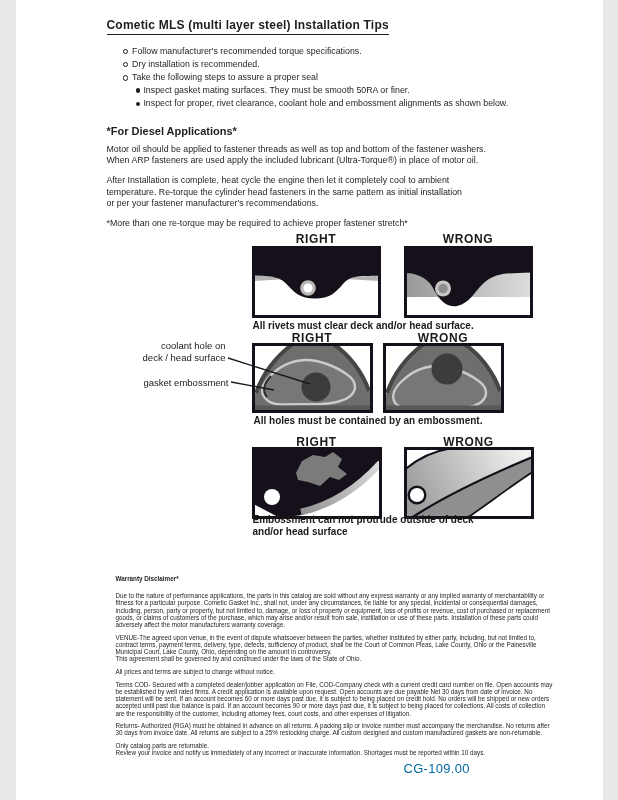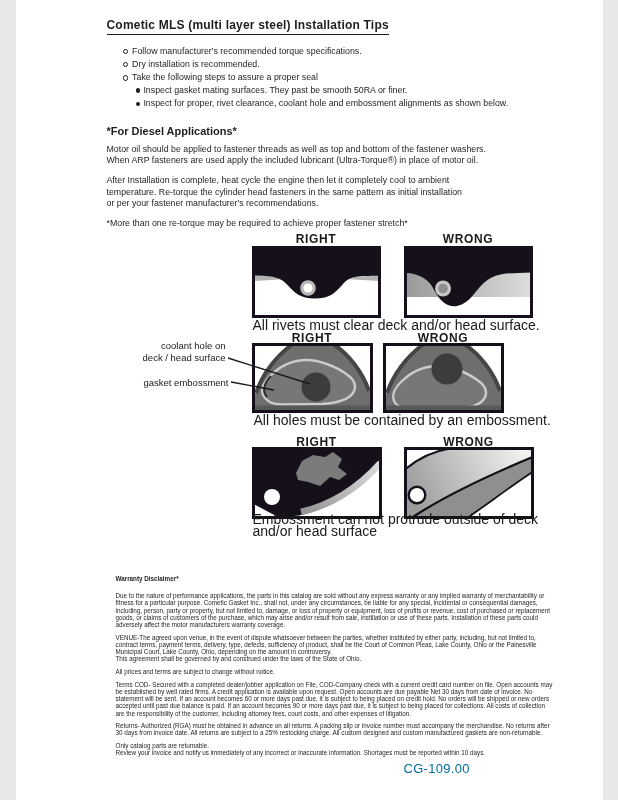--- a/index.html
+++ b/index.html
@@ -14,21 +14,21 @@
   .bullet-row{display:flex;line-height:13.2px;margin-left:16px;}
   .bullet-row.sub{margin-left:29px;}
   .obullet{flex:none;width:3.6px;height:3.6px;border:1px solid #1e1e1e;border-radius:50%;margin:4.2px 4px 0 0;}
   .fbullet{flex:none;width:4.4px;height:4.4px;background:#1e1e1e;border-radius:50%;margin:4.2px 3.5px 0 0;}
   .section-heading{font-size:11px;font-weight:bold;margin:14px 0 7px;}
   .para{font-size:8.8px;line-height:11.5px;white-space:pre-line;margin:0 0 8.5px;width:480px;}
 
   .diagrams{position:absolute;top:232px;left:0;width:618px;height:312px;}
   .dlabel{position:absolute;font-size:12px;font-weight:bold;letter-spacing:.6px;color:#1a1a1a;text-align:center;}
   .dbox{position:absolute;display:block;}
-  .dcaption{position:absolute;font-size:14px;font-weight:normal;line-height:11.5px;white-space:pre-line;color:#1a1a1a;}
+  .dcaption{position:absolute;font-size:10px;font-weight:bold;line-height:11.5px;white-space:pre-line;color:#1a1a1a;}
   .side-label{position:absolute;font-size:9.5px;line-height:11.5px;text-align:right;white-space:pre-line;color:#1a1a1a;}
   svg.leader{position:absolute;left:0;top:0;pointer-events:none;}
 
   .legal{position:absolute;top:575px;left:100px;width:480px;font-size:6.3px;line-height:7.2px;color:#252525;}
   .legal-heading{font-weight:bold;margin:0 0 10px;}
   .legal p{margin:0 0 5.5px;white-space:pre-line;}
   .footer-code{position:absolute;top:761px;left:388px;font-size:13px;letter-spacing:.3px;color:#0369a1;}
 </style>
 </head>
 <body>
@@ -48,21 +48,21 @@
       <div class="bullet-row">
         <span class="obullet"></span>
         <span>Dry installation is recommended.</span>
       </div>
       <div class="bullet-row">
         <span class="obullet"></span>
         <span>Take the following steps to assure a proper seal</span>
       </div>
       <div class="bullet-row sub">
         <span class="fbullet"></span>
-        <span>Inspect gasket mating surfaces.  They past be smooth 50RA or finer.</span>
+        <span>Inspect gasket mating surfaces.  They must be smooth 50RA or finer.</span>
       </div>
       <div class="bullet-row sub">
         <span class="fbullet"></span>
         <span>Inspect for proper, rivet clearance, coolant hole and embossment alignments as shown below.</span>
       </div>
     </div>
 
     <div class="section-heading">*For Diesel Applications*</div>
     <p class="para">Motor oil should be applied to fastener threads as well as top and bottom of the fastener washers.
 When ARP fasteners are used apply the included lubricant (Ultra-Torque®) in place of motor oil.</p>

